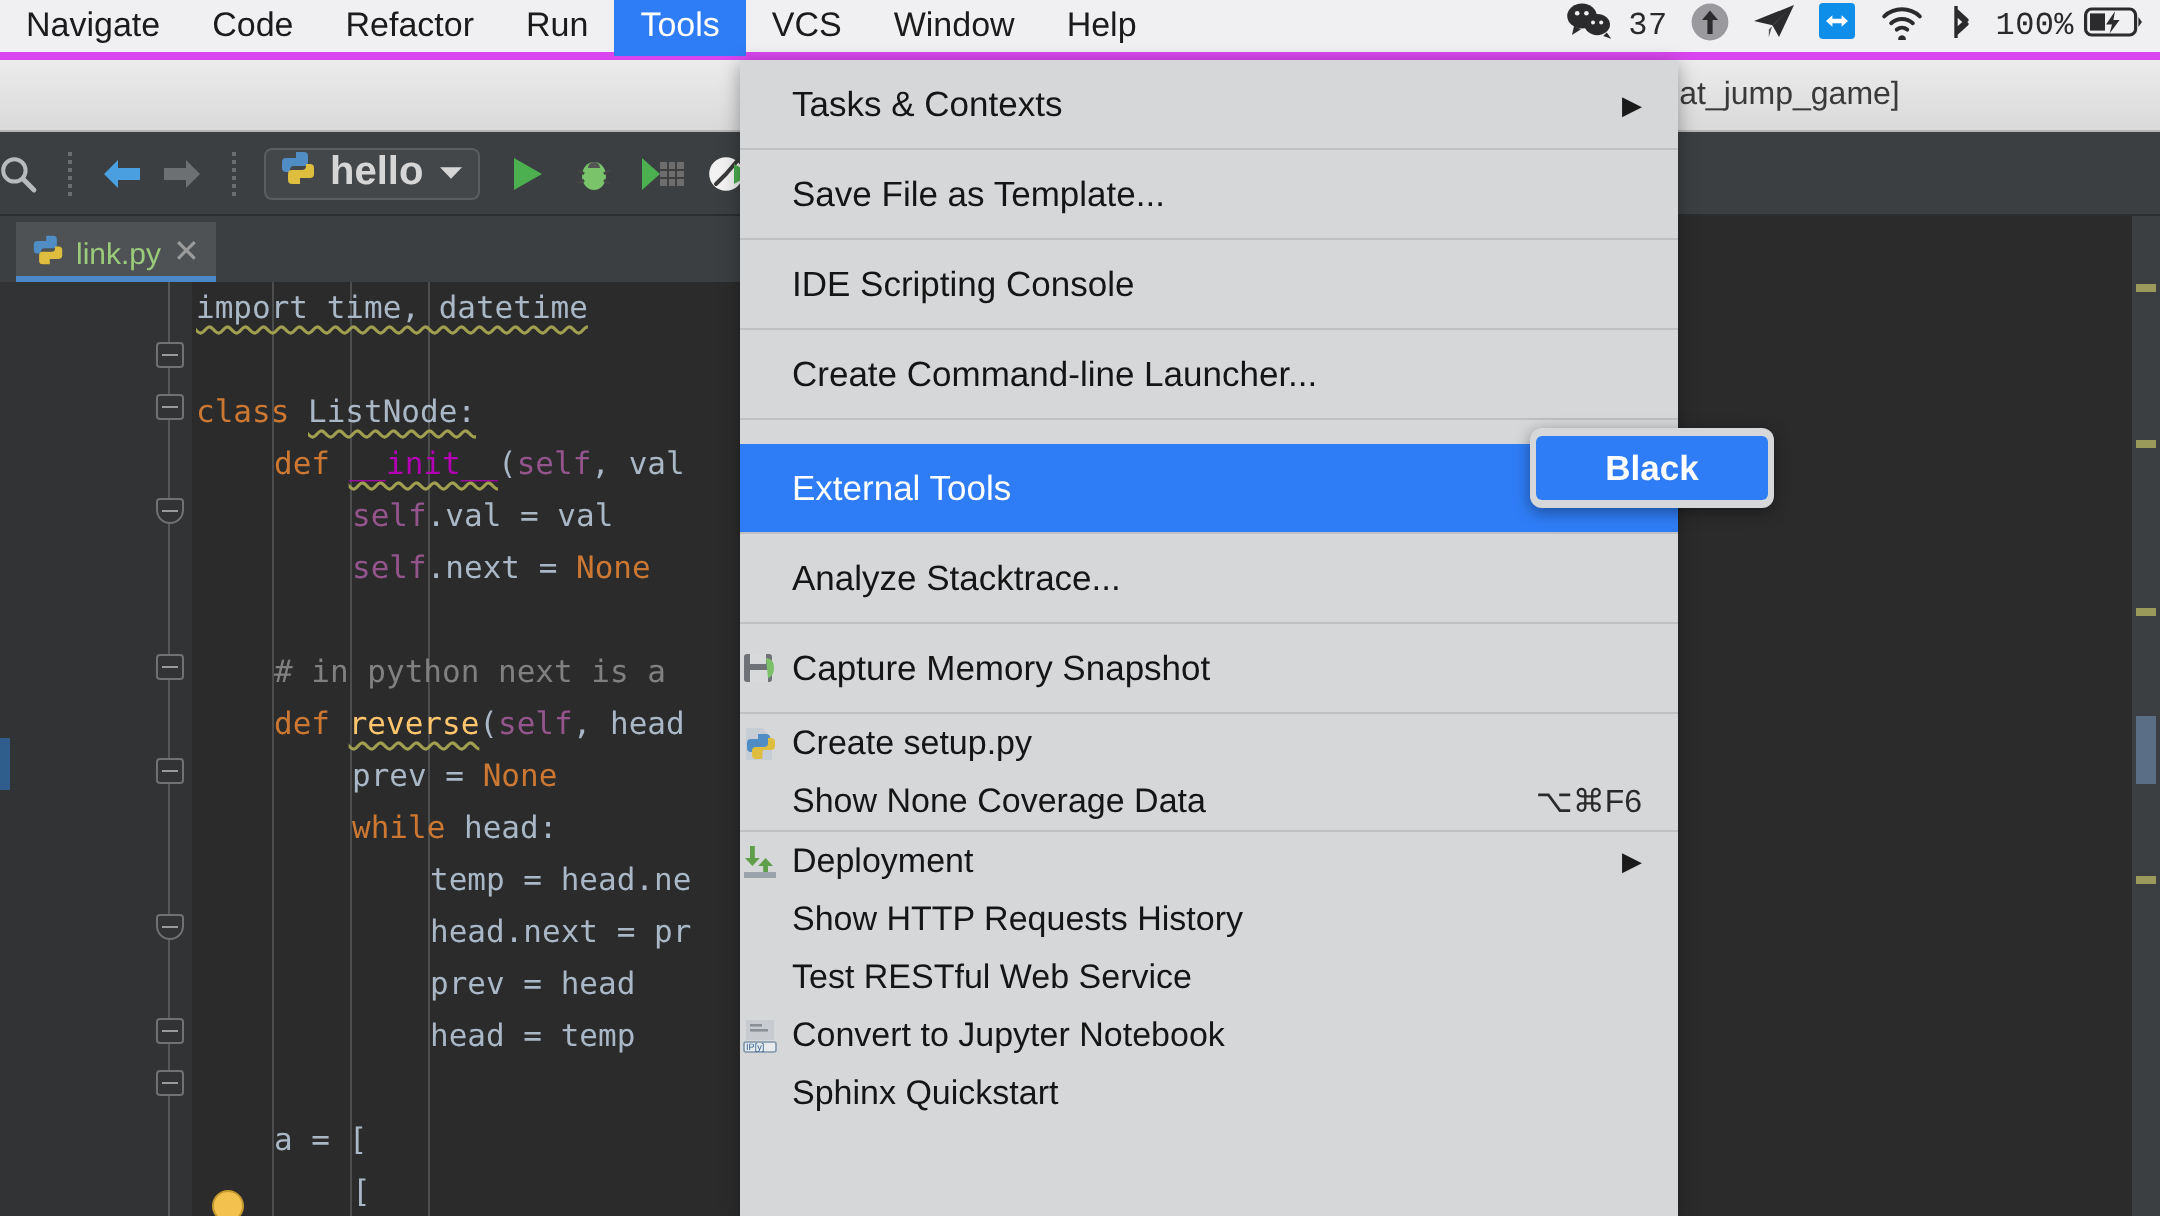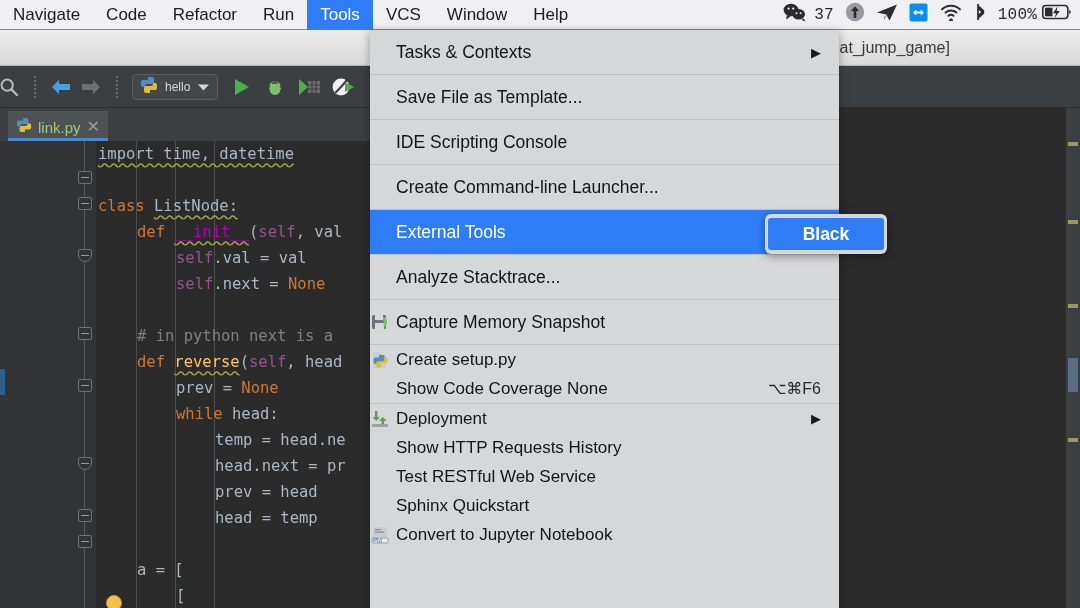--- a/index.html
+++ b/index.html
@@ -9,21 +9,21 @@
     font-family: "Liberation Sans", sans-serif;
     background: #3c3f41;
   }
   #root { position: relative; width: 1080px; height: 608px; }
 
   
   .macbar {
     position: absolute; top: 0; left: 0; width: 1080px; height: 30px;
     background: #f0f0f2;
     display: flex; align-items: center;
-    border-bottom: 1px solid #d946ef;
+    border-bottom: 4px solid #d946ef;
     z-index: 40;
   }
   .macbar-menus { display: flex; align-items: center; height: 30px; }
   .macmenu {
     font-size: 17px; color: #1b1b1b; padding: 0 13px;
     height: 30px; line-height: 30px; white-space: nowrap;
   }
   .macmenu.active { background: #2f7df6; color: #ffffff; }
   .macbar-status {
     margin-left: auto; display: flex; align-items: center;
@@ -56,21 +56,21 @@
   .tb-btn {
     width: 30px; height: 30px; display: flex;
     align-items: center; justify-content: center;
   }
   .runcfg {
     display: flex; align-items: center; gap: 7px;
     height: 26px; padding: 0 7px; margin-left: 4px;
     border: 1px solid #5b5e60; border-radius: 4px;
     background: #434749;
   }
-  .runcfg-label { color: #d6d6d6; font-size: 12px; }
+  .runcfg-label { color: #d6d6d6; font-size: 20px; font-weight: bold; }
 
   
   .editor {
     position: absolute; top: 108px; left: 0; width: 1080px; height: 500px;
     background: #2b2b2b; z-index: 5;
   }
   .tabstrip {
     position: absolute; top: 0; left: 0; width: 1080px; height: 33px;
     background: #3c3f41;
   }
@@ -138,21 +138,21 @@
     background: #d6d7d9;
     box-shadow: 0 2px 9px rgba(0,0,0,.35);
     z-index: 60; overflow: hidden;
   }
   .mi {
     position: relative; display: flex; align-items: center;
     height: 44px; padding: 0 18px 0 26px; font-size: 17.5px; color: #151515;
     white-space: nowrap;
   }
   .mi.compact { height: 29px; font-size: 17px; }
-  .mi.sel { background: #2f7df6; color: #fff; }
+  .mi.sel { background: #2f7df6; color: #fff; margin-top: 12px; }
   .mi-icon {
     width: 20px; height: 20px; margin-left: -26px; margin-right: 6px;
     display: inline-flex; align-items: center; justify-content: center;
     flex: none;
   }
   .mi-label { flex: 1; }
   .mi-shortcut {
     font-size: 16px; color: #2a2a2a; margin-left: 14px;
     font-family: "Liberation Sans", sans-serif;
   }
@@ -468,55 +468,55 @@
         <span class="mi-icon">
           <svg width="18" height="18" viewBox="0 0 18 18">
             <path d="M2 1 h8 l5 5 v11 h-13 z" fill="#c6cdd4"></path>
             <path d="M8 4 h4 a2 2 0 0 1 2 2 v2.5 a2 2 0 0 1-2 2 H8 a2 2 0 0 0-2 2 v0.5 H4.5 a2 2 0 0 1-2-2 V8.5 a2 2 0 0 1 2-2 H8 z" fill="#4f8dc4"></path>
             <path d="M10 16.5 H7 a2 2 0 0 1-2-2 v-2 a2 2 0 0 1 2-2 h4 a2 2 0 0 0 2-2 V6 h1.5 a2 2 0 0 1 2 2 v2 a2 2 0 0 1-2 2 h-4 z" fill="#dfbd3f"></path>
           </svg>
         </span>
         <span class="mi-label">Create setup.py</span>
       </div>
       <div class="mi compact">
-        <span class="mi-label">Show Code Coverage None</span>
+        <span class="mi-label">Show None Coverage Data</span>
         <span class="mi-shortcut">⌥⌘F6</span>
       </div>
       <div class="msep"></div>
       <div class="mi compact">
         <span class="mi-icon">
           <svg width="18" height="18" viewBox="0 0 18 18">
             <path d="M4 1 v6 h-2.5 L5.2 11 L8.9 7 H6.4 V1 z" fill="#5f9e4a"></path>
             <path d="M13 17 v-6 h2.5 L11.8 7 L8.1 11 h2.5 v6 z" fill="#5f9e4a"></path>
             <rect x="1" y="14" width="16" height="3" fill="#9aa3ab"></rect>
           </svg>
         </span>
         <span class="mi-label">Deployment</span>
         <span class="mi-arrow">▶</span>
       </div>
       <div class="mi compact">
         <span class="mi-label">Show HTTP Requests History</span>
       </div>
       <div class="mi compact">
         <span class="mi-label">Test RESTful Web Service</span>
-      </div>
-      <div class="mi compact">
-        <span class="mi-label">Sphinx Quickstart</span>
       </div>
       <div class="mi compact">
         <span class="mi-icon">
           <svg width="18" height="18" viewBox="0 0 18 18">
             <rect x="2" y="1" width="14" height="10" fill="#c8ccd0"></rect>
             <rect x="4" y="3" width="6" height="1.3" fill="#8a9097"></rect>
             <rect x="4" y="5.5" width="9" height="1.3" fill="#8a9097"></rect>
             <rect x="1" y="12" width="16" height="5" rx="1" fill="#e8ebee" stroke="#7d94a8" stroke-width="0.8"></rect>
             <text x="2" y="16" font-size="4.6" fill="#2f5f8f" font-family="Liberation Sans, sans-serif">IP[y]</text>
           </svg>
         </span>
         <span class="mi-label">Convert to Jupyter Notebook</span>
       </div>
+      <div class="mi compact">
+        <span class="mi-label">Sphinx Quickstart</span>
+      </div>
     </div>
 
   <div class="submenu">
     <div class="sub-item">Black</div>
   </div>
 
 </div>
 
 </body></html>

